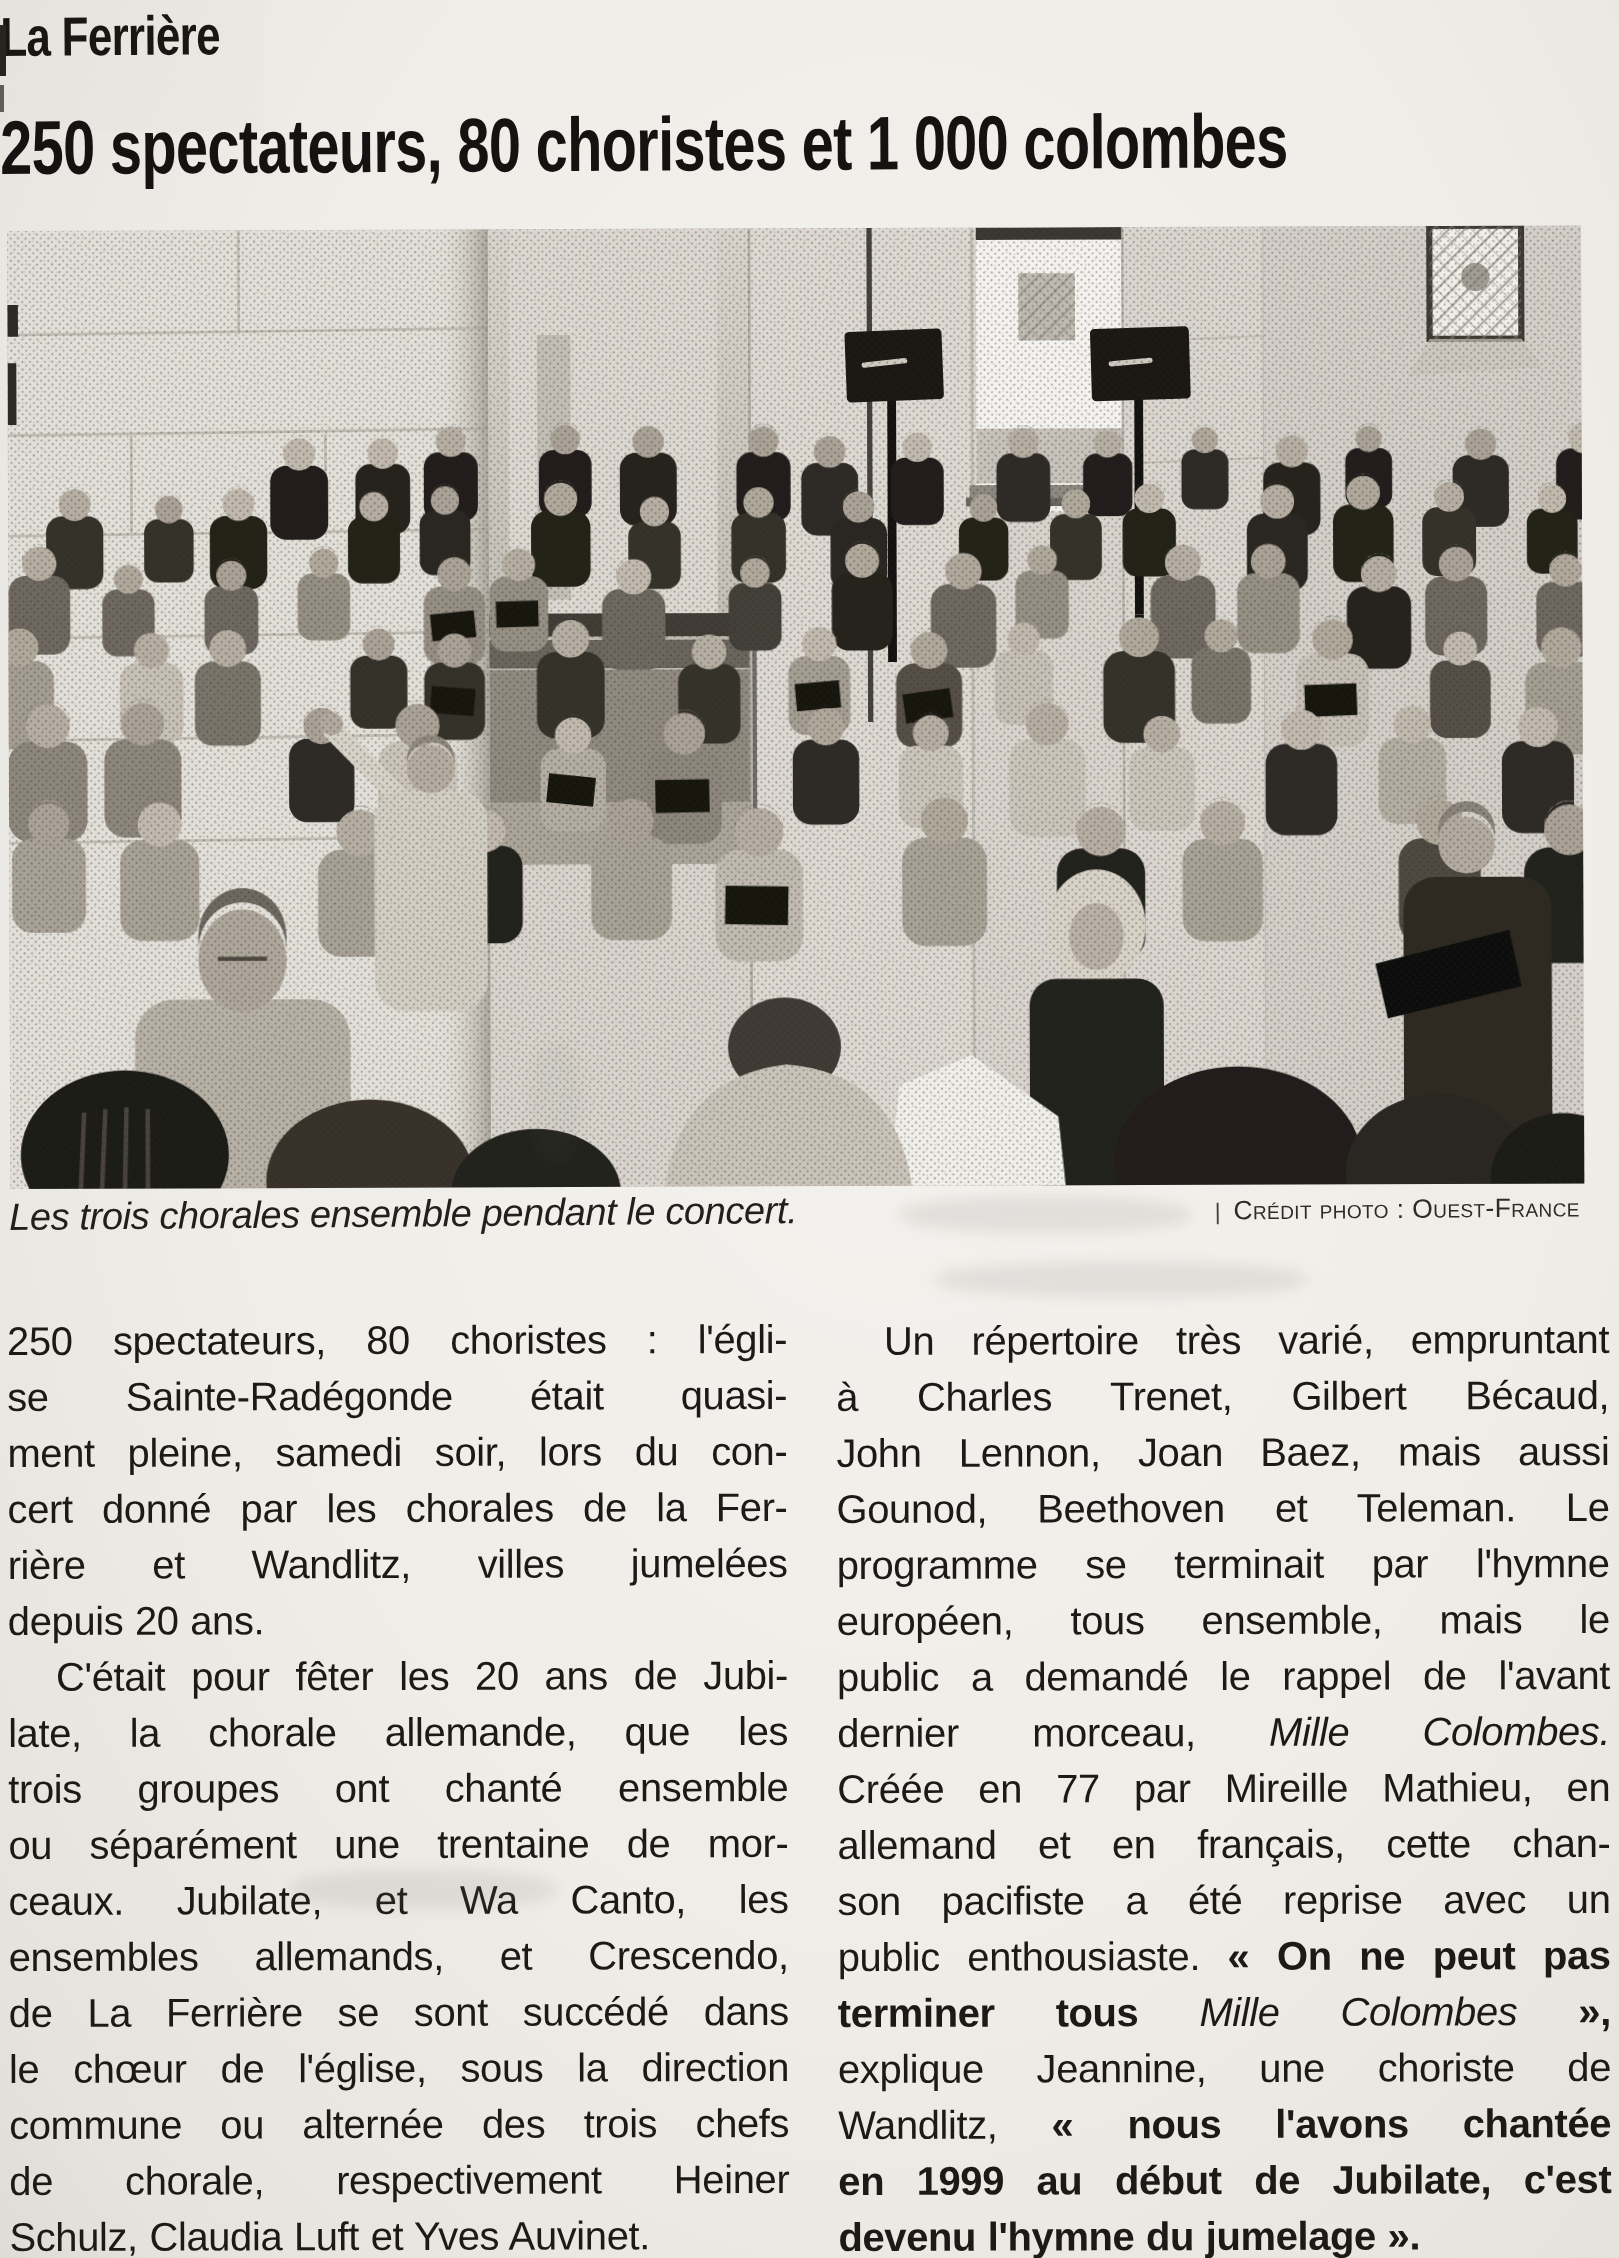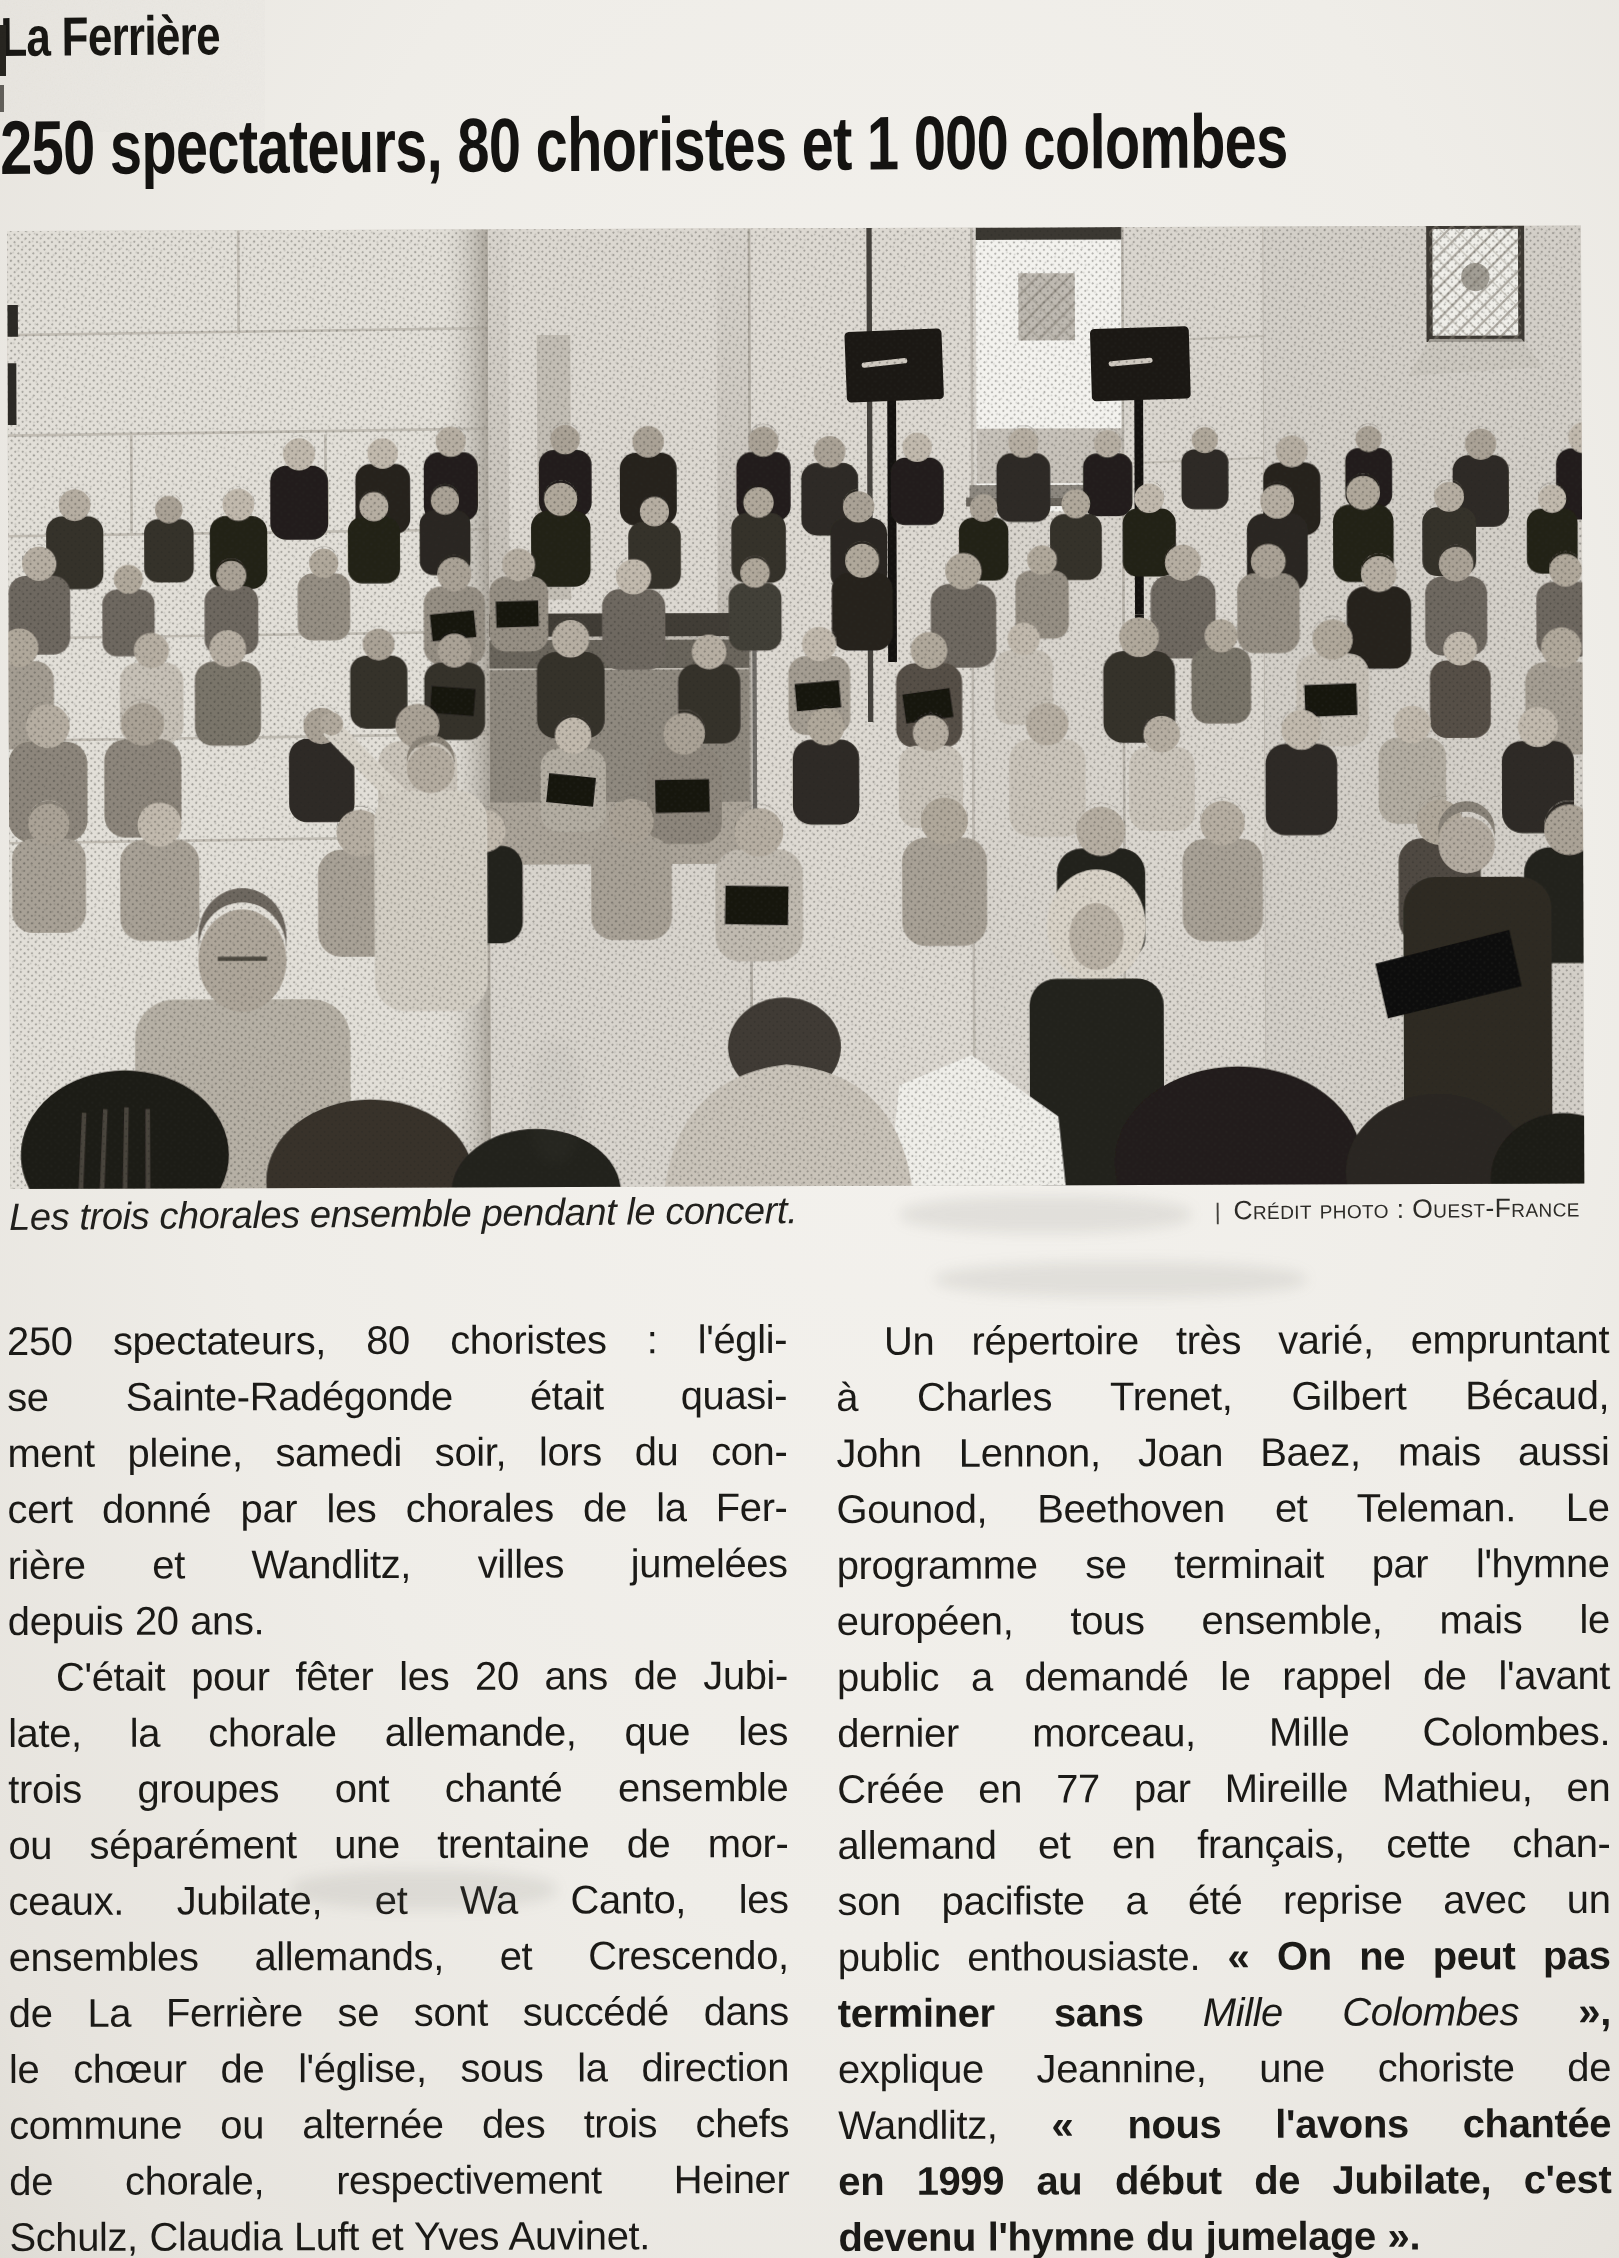--- a/index.html
+++ b/index.html
@@ -47,21 +47,21 @@
     position:absolute;top:1313px;
     font-size:40px;line-height:56px;letter-spacing:-0.4px;color:#1b1a17;
     word-spacing:0.9px;
   }
   .col-left{left:7px;width:780px;transform:rotate(-0.15deg);transform-origin:left top;}
   .col-right{left:836px;width:773px;transform:rotate(-0.15deg);transform-origin:left top;}
   .line{text-align:justify;text-align-last:justify;}
   .line.last{text-align-last:left;}
   .line.indent{text-indent:48px;}
   .b{font-weight:700;}
-  .i{}
+  .i{font-style:italic;}
   .bi{font-weight:400;font-style:italic;}
   
   .artifact{position:absolute;background:#26241f;pointer-events:none;}
   .smudge{position:absolute;background:rgba(110,106,96,0.12);filter:blur(6.2px);border-radius:45%;pointer-events:none;}
   .grain{position:absolute;inset:0;pointer-events:none;opacity:0.55;}
 </style>
 </head>
 <body>
 
 <div class="page">
@@ -533,21 +533,21 @@
       <div class="line"><span>John Lennon, Joan Baez, mais aussi</span></div>
       <div class="line"><span>Gounod, Beethoven et Teleman. Le</span></div>
       <div class="line"><span>programme se terminait par l'hymne</span></div>
       <div class="line"><span>européen, tous ensemble, mais le</span></div>
       <div class="line"><span>public a demandé le rappel de l'avant</span></div>
       <div class="line"><span>dernier morceau, </span><span class="i">Mille Colombes.</span></div>
       <div class="line"><span>Créée en 77 par Mireille Mathieu, en</span></div>
       <div class="line"><span>allemand et en français, cette chan-</span></div>
       <div class="line"><span>son pacifiste a été reprise avec un</span></div>
       <div class="line"><span>public enthousiaste. </span><span class="b">« On ne peut pas</span></div>
-      <div class="line"><span class="b">terminer sans </span><span class="bi">Mille Colombes</span><span class="b"> »,</span></div>
+      <div class="line"><span class="b">terminer tous </span><span class="bi">Mille Colombes</span><span class="b"> »,</span></div>
       <div class="line"><span>explique Jeannine, une choriste de</span></div>
       <div class="line"><span>Wandlitz, </span><span class="b">« nous l'avons chantée</span></div>
       <div class="line"><span class="b">en 1999 au début de Jubilate, c'est</span></div>
       <div class="line last"><span class="b">devenu l'hymne du jumelage ».</span></div>
     </div>
 
   <div class="artifact" style="left:0;top:25px;width:6.2px;height:51px;"></div>
   <div class="artifact" style="left:0;top:85px;width:4.4px;height:26.5px;opacity:.7;"></div>
   <div class="smudge" style="left:900px;top:1196px;width:291px;height:37px;"></div>
   <div class="smudge" style="left:935px;top:1262px;width:371px;height:35px;"></div>

